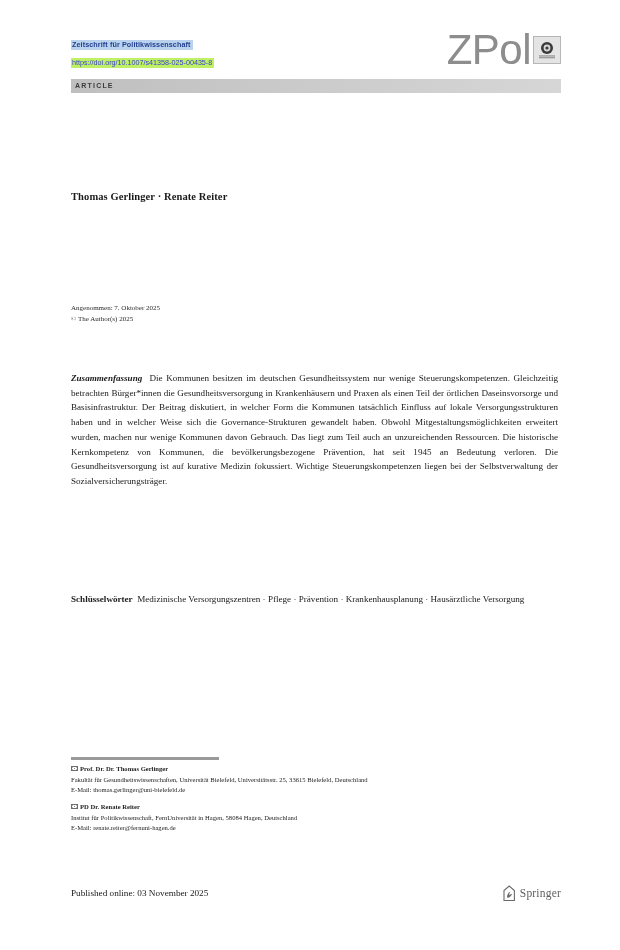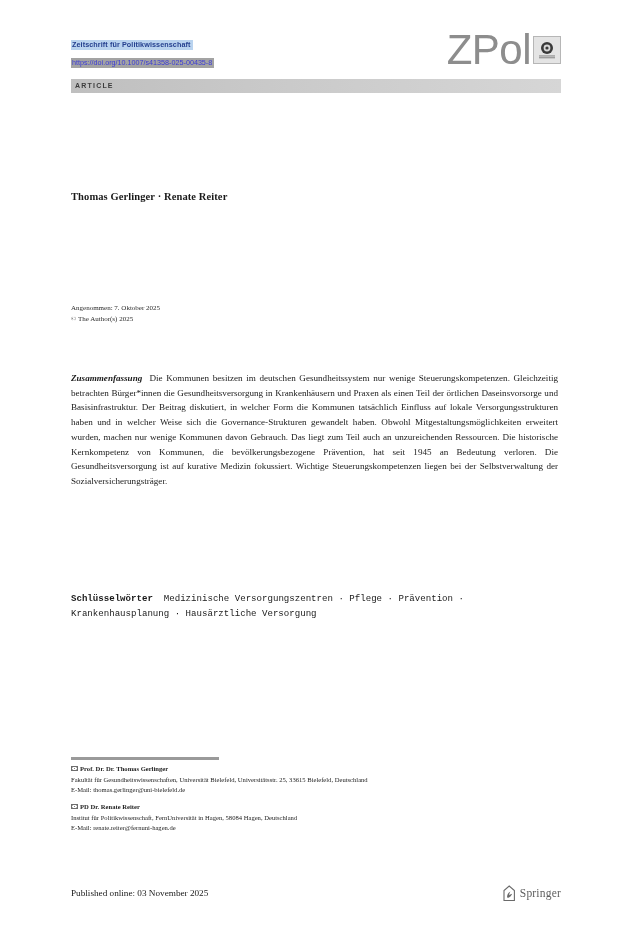--- a/index.html
+++ b/index.html
@@ -48,21 +48,21 @@
     background: #b9d3ef;
     padding: 1px 2px 1px 1px;
     line-height: 1.15;
     white-space: nowrap;
   }
   .journal-doi {
     display: inline-block;
     font-family: "Liberation Sans", sans-serif;
     font-size: 7.2px;
     color: #3a3ad6;
-    background: #a3a3a3;
+    background: #bef264;
     padding: 1px 2px 1px 1px;
     line-height: 1.15;
     margin-top: 1px;
     white-space: nowrap;
     text-decoration: none;
   }
   .logo-block {
     position: absolute;
     right: 0;
     top: -4px;
@@ -167,21 +167,21 @@
     font-weight: bold;
     font-style: italic;
   }
 
   
   .keywords {
     position: absolute;
     left: 68px;
     top: 592px;
     width: 487px;
-    font-family: Liberation Mono, monospace;
+    font-family: Liberation Serif, serif;
     font-size: 9.1px;
     line-height: 1.62;
     color: #1a1a1a;
   }
   .keywords-label {
     font-weight: bold;
   }
 
   
   .footnote-rule {

